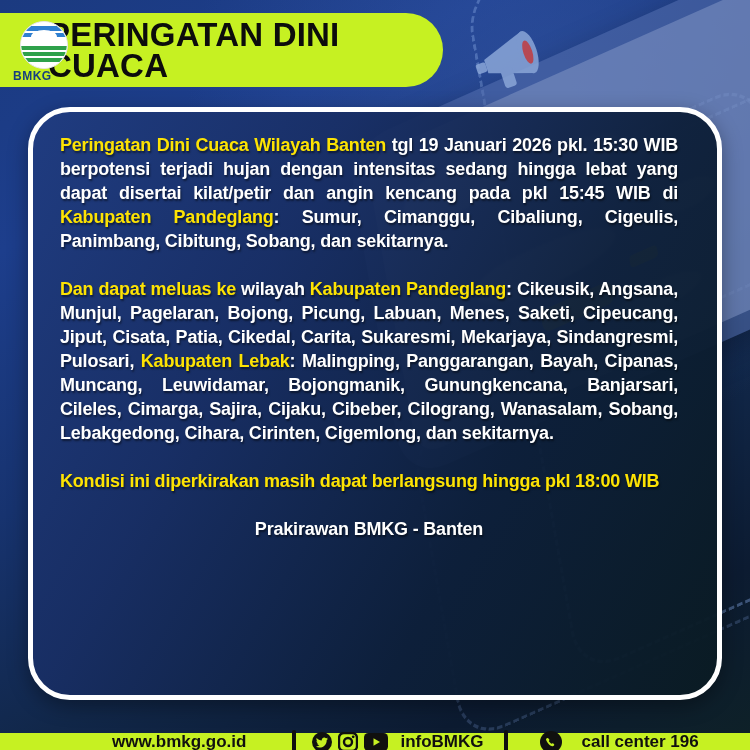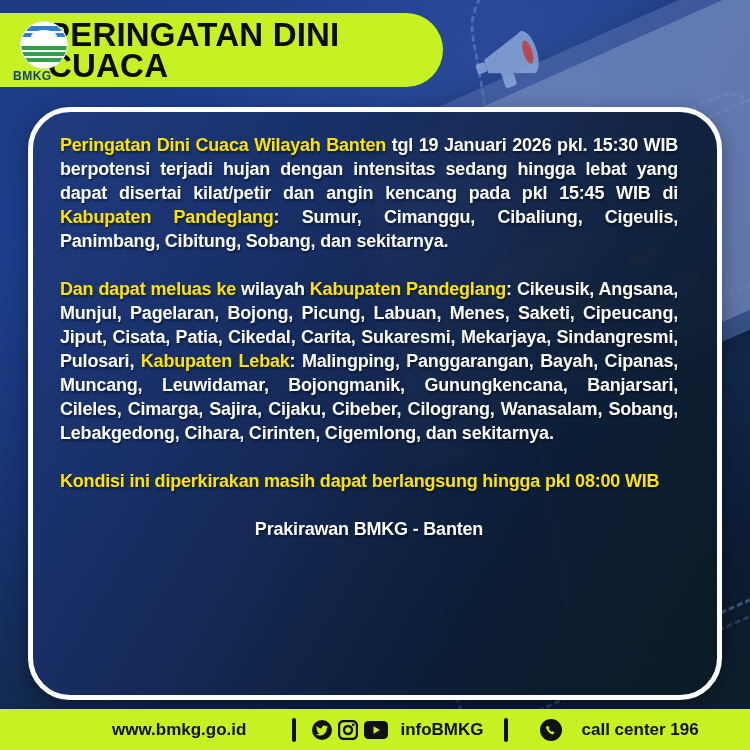--- a/index.html
+++ b/index.html
@@ -46,21 +46,21 @@
     box-shadow:0 6px 20px rgba(0,0,0,.35);}
   .warn-content{padding:21px 27px;color:#ffffff;font-weight:bold;font-size:18px;
     line-height:24px;text-align:justify;letter-spacing:-.2px;
     text-shadow:1px 2px 2px rgba(0,0,0,.5);}
   .warn-content p{margin:0 12px 24px 0;}
   .hl{color:#fde303;}
   .p3{color:#fde303;text-align:left;}
   .p4{text-align:center;}
 
   
-  .footer{position:absolute;left:0;bottom:0;width:750px;height:41px;z-index:3;
+  .footer{position:absolute;left:0;bottom:0;width:750px;height:17px;z-index:3;
     background:#c6f122;display:flex;align-items:center;color:#10100f;
     font-weight:bold;font-size:17px;}
   .f-site{margin-left:112px;}
   .f-sep{width:4px;height:24px;background:#10100f;border-radius:2px;}
   .sep1{margin-left:46px;}
   .sep2{margin-left:20px;}
   .f-social{display:flex;align-items:center;margin-left:16px;gap:6px;justify-content:flex-end;}
   .f-social .label{margin-left:6px;}
   .f-call{display:flex;align-items:center;margin-left:32px;gap:20px;}
   .icon{display:block;}
@@ -120,21 +120,21 @@
     </div>
     <div class="banner-title">
       <div>PERINGATAN DINI CUACA</div>
     </div>
   </div>
 
   <div class="warn-box">
     <div class="warn-content">
       <p><span class="hl">Peringatan Dini Cuaca Wilayah Banten</span><span> tgl 19 Januari 2026 pkl. 15:30 WIB berpotensi terjadi hujan dengan intensitas sedang hingga lebat yang dapat disertai kilat/petir dan angin kencang pada pkl 15:45 WIB di </span><span class="hl">Kabupaten Pandeglang</span><span>: Sumur, Cimanggu, Cibaliung, Cigeulis, Panimbang, Cibitung, Sobang, dan sekitarnya.</span></p>
       <p><span class="hl">Dan dapat meluas ke</span><span> wilayah </span><span class="hl">Kabupaten Pandeglang</span><span>: Cikeusik, Angsana, Munjul, Pagelaran, Bojong, Picung, Labuan, Menes, Saketi, Cipeucang, Jiput, Cisata, Patia, Cikedal, Carita, Sukaresmi, Mekarjaya, Sindangresmi, Pulosari, </span><span class="hl">Kabupaten Lebak</span><span>: Malingping, Panggarangan, Bayah, Cipanas, Muncang, Leuwidamar, Bojongmanik, Gunungkencana, Banjarsari, Cileles, Cimarga, Sajira, Cijaku, Cibeber, Cilograng, Wanasalam, Sobang, Lebakgedong, Cihara, Cirinten, Cigemlong, dan sekitarnya.</span></p>
-      <p class="p3">Kondisi ini diperkirakan masih dapat berlangsung hingga pkl 08:00 WIB</p>
+      <p class="p3">Kondisi ini diperkirakan masih dapat berlangsung hingga pkl 18:00 WIB</p>
       <p class="p4">Prakirawan BMKG - Banten</p>
     </div>
   </div>
 
   <div class="footer">
     <span class="f-site">www.bmkg.go.id</span>
     <span class="f-sep sep1"></span>
     <span class="f-social">
       <svg class="icon" width="20" height="20" viewBox="0 0 20 20">
         <circle cx="10" cy="10" r="10" fill="#10100f"></circle>

